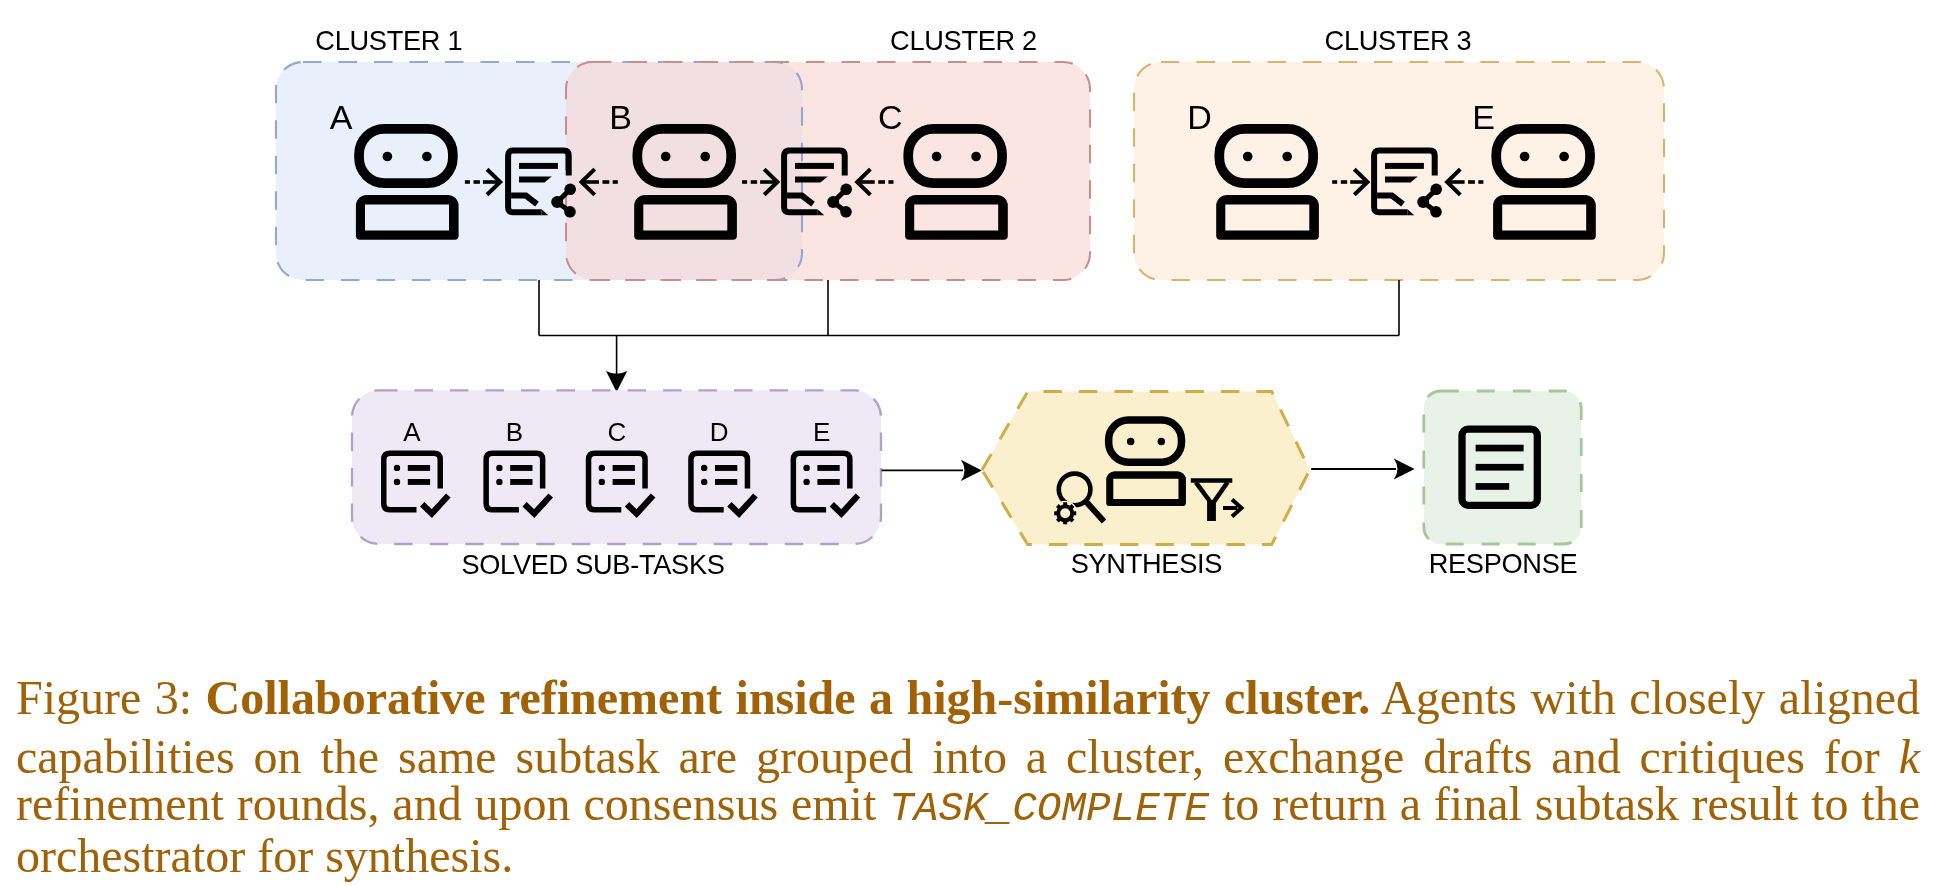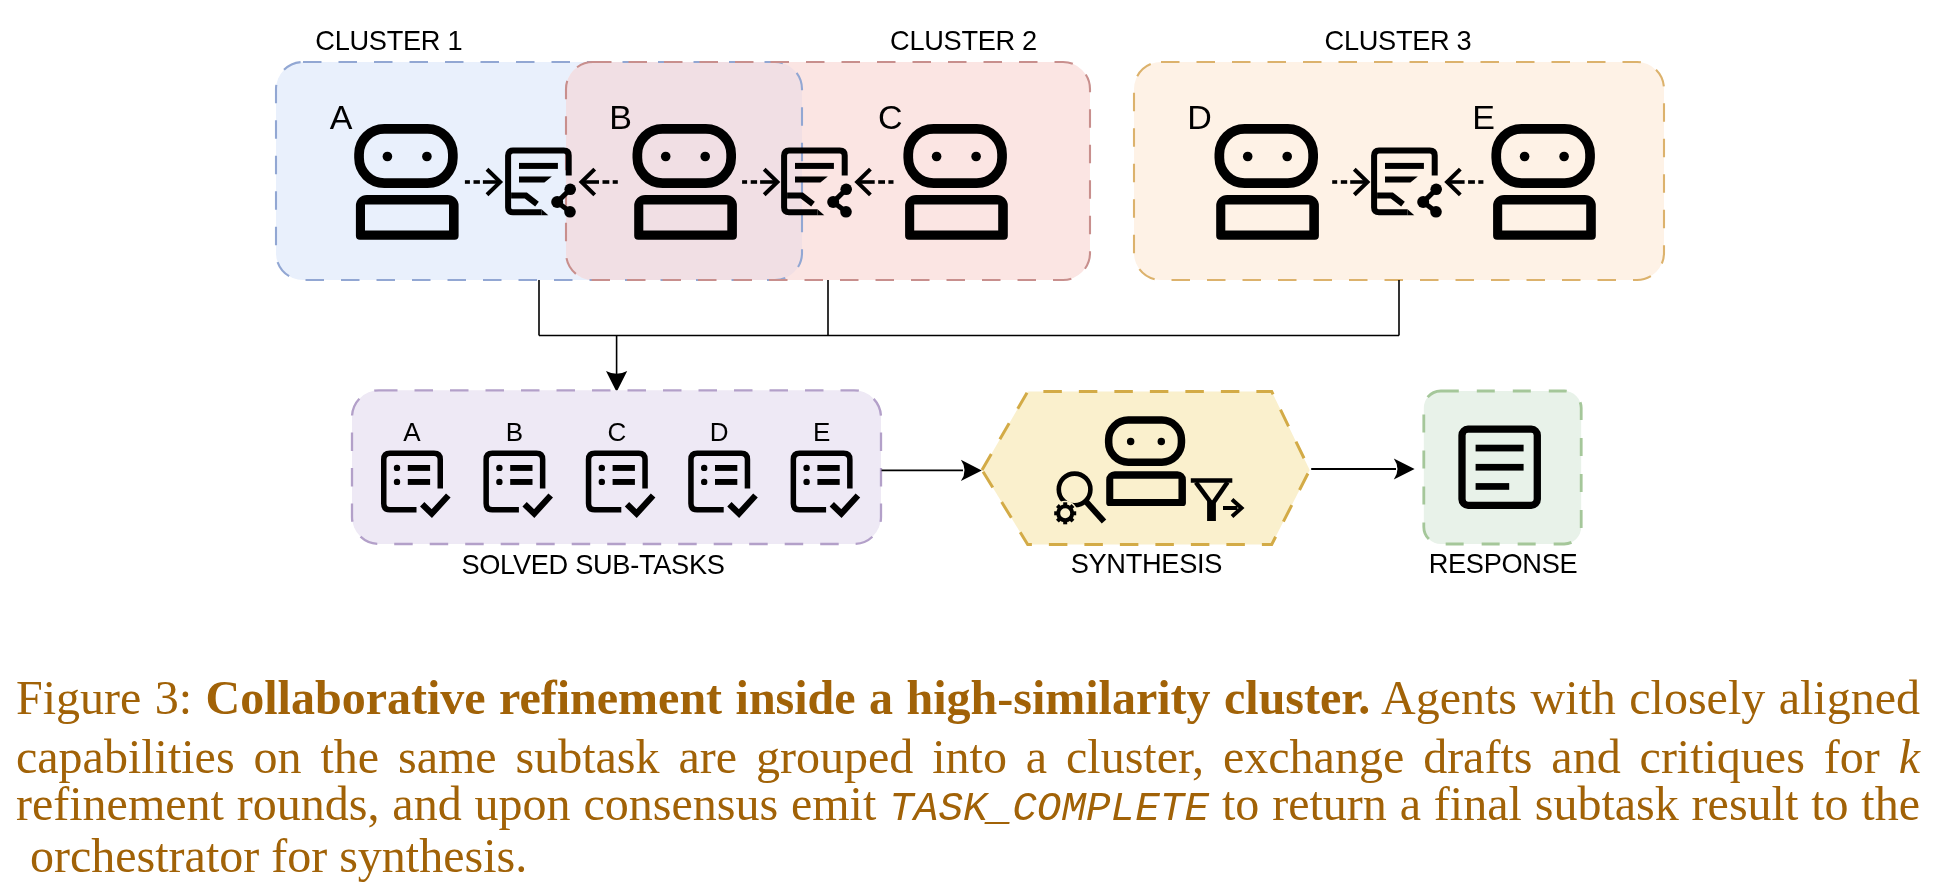--- a/index.html
+++ b/index.html
@@ -164,13 +164,13 @@
   <text x="514.4" y="441">B</text>
   <text x="616.8" y="441">C</text>
   <text x="719.2" y="441">D</text>
   <text x="821.6" y="441">E</text>
 </g>
 </svg>
 
 <div class="capline" style="top:670px;">Figure 3: <b>Collaborative refinement inside a high-similarity cluster.</b> Agents with closely aligned</div>
 <div class="capline" style="top:729px;">capabilities on the same subtask are grouped into a cluster, exchange drafts and critiques for <i>k</i></div>
 <div class="capline" style="top:776px;">refinement rounds, and upon consensus emit <span class="mono">TASK_COMPLETE</span> to return a final subtask result to the</div>
-<div class="capline last" style="top:827.5px;margin-left:14px;">orchestrator for synthesis.</div>
+<div class="capline last" style="top:827.5px;">orchestrator for synthesis.</div>
 
 </body></html>

